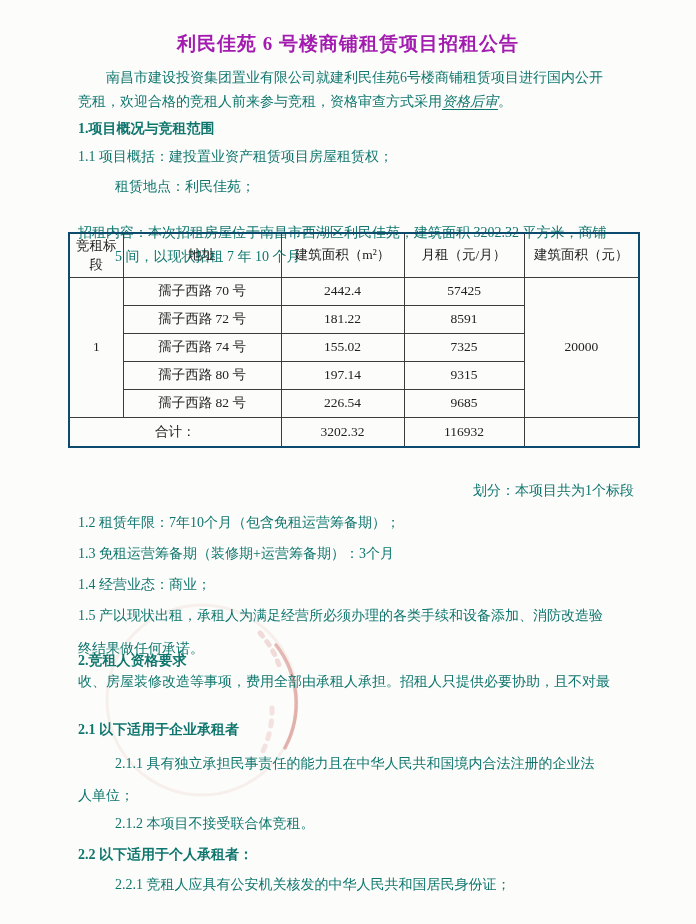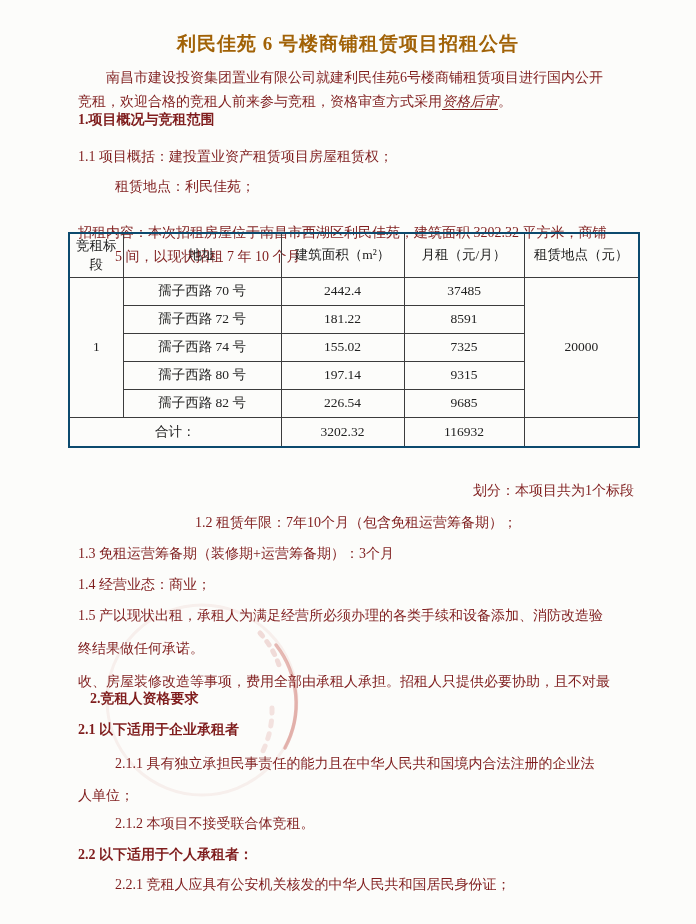--- a/index.html
+++ b/index.html
@@ -16,29 +16,29 @@
     color: #2b2b2b;
     overflow: hidden;
   }
   .doc-title {
     position: absolute;
     top: 31px; left: 0; width: 696px;
     text-align: center;
     font-size: 19px;
     font-weight: bold;
     letter-spacing: 1px;
-    color: #a16207;
+    color: #a21caf;
   }
   .para {
     position: absolute;
     left: 78px;
     width: 556px;
     font-size: 14px;
     line-height: 24px;
-    color: #7f1d1d;
+    color: #0f766e;
   }
   .line { display: block; }
   .indent { text-indent: 28px; }
   .indent-sm { text-indent: 37px; }
   .bold { font-weight: bold; }
   .u { text-decoration: underline; text-underline-offset: 3px; font-style: italic; }
 
   
   table.rent-table {
     position: absolute;
@@ -87,21 +87,21 @@
     <path d="M 182 120 A 95 95 0 0 1 172 165" fill="none" stroke="#bf4a3e" stroke-width="5" opacity="0.14" stroke-linecap="round" stroke-dasharray="5 8"></path>
   </svg>
 
   <div class="doc-title">利民佳苑 6 号楼商铺租赁项目招租公告</div>
 
   <div class="para" style="top:66px;">
     <span class="line indent">南昌市建设投资集团置业有限公司就建利民佳苑6号楼商铺租赁项目进行国内公开</span>
     <span class="line"><span>竞租，欢迎合格的竞租人前来参与竞租，资格审查方式采用</span><span class="u">资格后审</span><span>。</span></span>
   </div>
 
-  <div class="para bold" style="top:108px;">1.项目概况与竞租范围</div>
+  <div class="para bold" style="top:117px;">1.项目概况与竞租范围</div>
 
   <div class="para" style="top:145px;">1.1 项目概括：建投置业资产租赁项目房屋租赁权；</div>
 
   <div class="para indent-sm" style="top:175px;">租赁地点：利民佳苑；</div>
 
   <div class="para" style="top:197px;margin-top:24px;">
     <span class="line">招租内容：本次招租房屋位于南昌市西湖区利民佳苑，建筑面积 3202.32 平方米，商铺</span>
     <span class="line indent-sm">5 间，以现状招租 7 年 10 个月</span>
   </div>
 
@@ -112,27 +112,27 @@
         <col class="col-area">
         <col class="col-rent">
         <col class="col-dep">
     </colgroup>
     <tbody>
         <tr class="hdr-row">
       <th>竞租标段</th>
       <th class="nowrap">地址</th>
       <th class="nowrap">建筑面积（m²）</th>
       <th class="nowrap">月租（元/月）</th>
-      <th>租赁地点（元）</th>
+      <th>建筑面积（元）</th>
     </tr>
     <tr class="data-row">
       <td rowspan="5">1</td>
       <td>孺子西路 70 号</td>
       <td>2442.4</td>
-      <td>37485</td>
+      <td>57425</td>
       <td rowspan="5">20000</td>
     </tr>
     <tr class="data-row">
       <td>孺子西路 72 号</td>
       <td>181.22</td>
       <td>8591</td>
     </tr>
     <tr class="data-row">
       <td>孺子西路 74 号</td>
       <td>155.02</td>
@@ -152,33 +152,33 @@
       <td colspan="2">合计：</td>
       <td>3202.32</td>
       <td>116932</td>
       <td></td>
     </tr>
   </tbody>
     </table>
 
   <div class="para" style="top:479px;text-align:right;">划分：本项目共为1个标段</div>
 
-  <div class="para" style="top:511px;text-align:center;">1.2 租赁年限：7年10个月（包含免租运营筹备期）；</div>
+  <div class="para" style="top:511px;">1.2 租赁年限：7年10个月（包含免租运营筹备期）；</div>
 
   <div class="para" style="top:542px;">1.3 免租运营筹备期（装修期+运营筹备期）：3个月</div>
 
   <div class="para" style="top:573px;">1.4 经营业态：商业；</div>
 
   <div class="para" style="top:599px; line-height:33px;">
     <span class="line">1.5 产以现状出租，承租人为满足经营所必须办理的各类手续和设备添加、消防改造验</span>
     <span class="line">终结果做任何承诺。</span>
     <span class="line">收、房屋装修改造等事项，费用全部由承租人承担。招租人只提供必要协助，且不对最</span>
   </div>
 
-  <div class="para bold" style="top:687px;margin-left:12px;">2.竞租人资格要求</div>
+  <div class="para bold" style="top:649px;">2.竞租人资格要求</div>
 
   <div class="para bold" style="top:718px;">2.1 以下适用于企业承租者</div>
 
   <div class="para" style="top:748px; line-height:32px;">
     <span class="line indent-sm">2.1.1 具有独立承担民事责任的能力且在中华人民共和国境内合法注册的企业法</span>
     <span class="line">人单位；</span>
   </div>
 
   <div class="para indent-sm" style="top:812px;">2.1.2 本项目不接受联合体竞租。</div>
 

